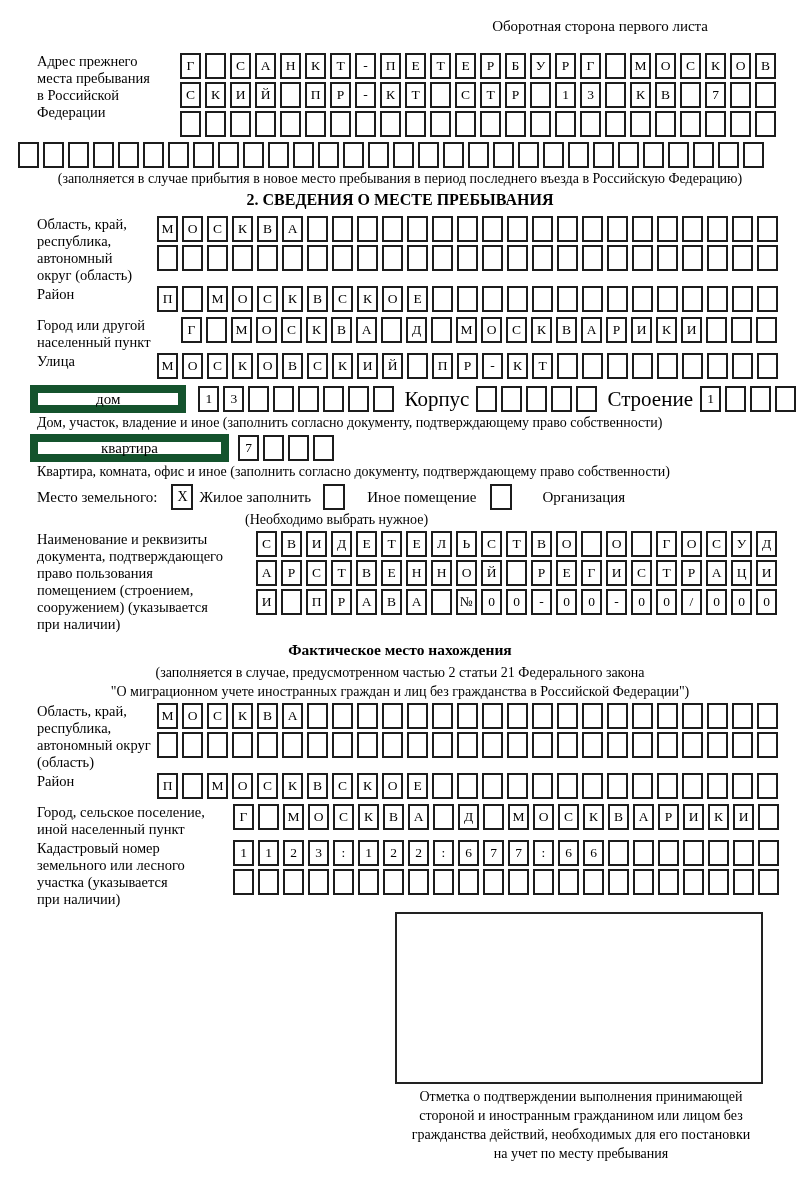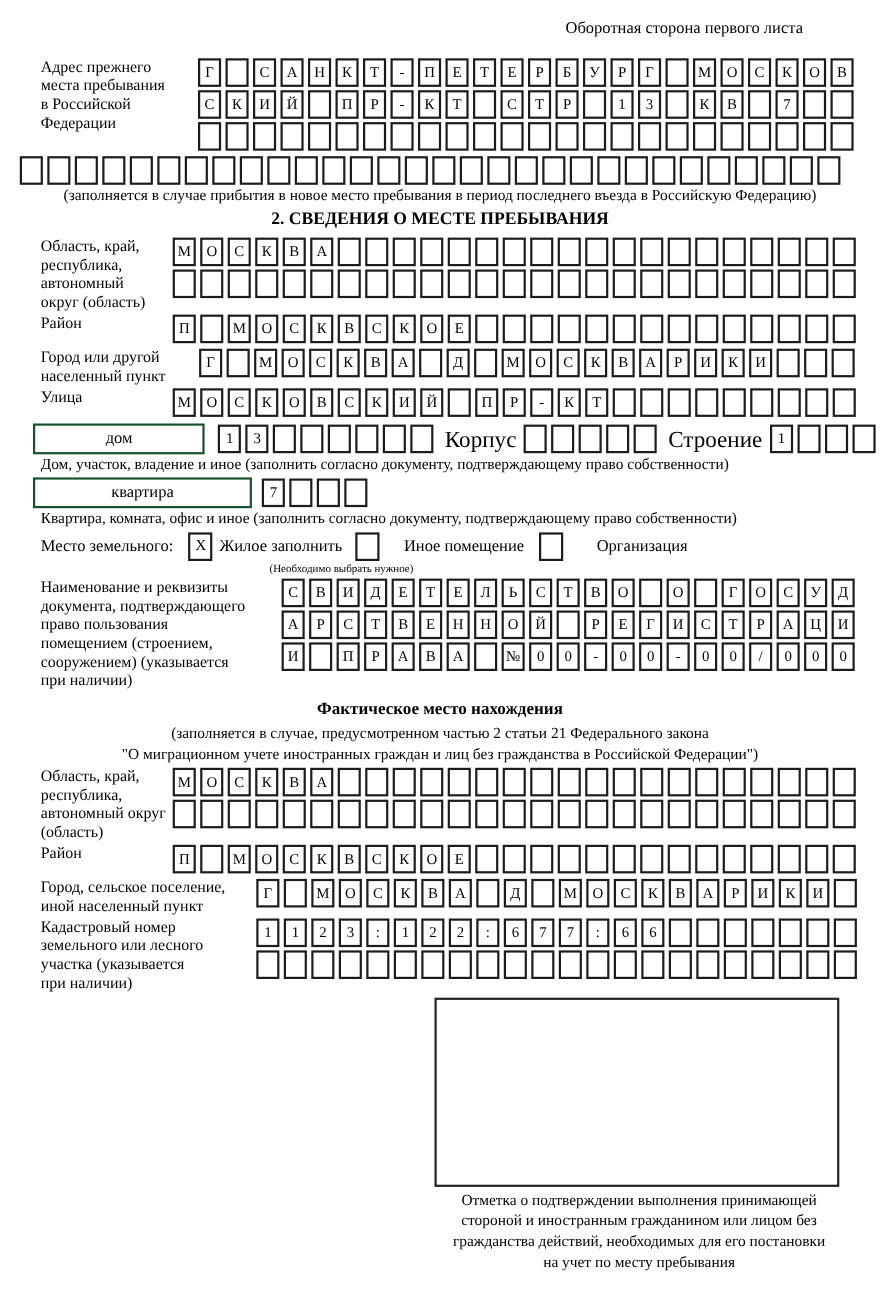--- a/index.html
+++ b/index.html
@@ -1,45 +1,45 @@
 <!DOCTYPE html>
 <html lang="ru"><head>
 <meta charset="utf-8">
 <style>
   html,body{margin:0;padding:0;background:#ffffff;color:#000;font-family:"Liberation Serif","DejaVu Serif",serif;}
   .sheet{position:relative;width:800px;height:1180px;background:#fff;overflow:hidden;box-sizing:border-box;padding-top:18px;}
-  .corner{text-align:right;padding-right:70px;font-size:15px;margin-bottom:18px;}
+  .corner{text-align:right;padding-right:92px;font-size:15px;margin-bottom:18px;}
   .group{display:flex;align-items:flex-start;margin-bottom:2px;}
   .glabel{box-sizing:border-box;padding-left:37px;font-size:14.5px;line-height:17px;white-space:pre-line;flex:0 0 auto;}
   .w180{flex-basis:180px}.w157{flex-basis:157px}.w181{flex-basis:181px}.w256{flex-basis:256px}.w233{flex-basis:233px}
   .cellrow{display:flex;margin-bottom:3px;}
   .cell{box-sizing:border-box;flex:0 0 21px;width:21px;height:26px;border:2px solid #1c1c1c;margin-right:4px;
         font-size:13.5px;line-height:22px;text-align:center;background:#fff;}
   .fullrow{margin-left:18px;}
   .caption{font-size:14px;margin:1px 0 3px;}
   .caption.center{text-align:center;}
   .caption.left{padding-left:37px;}
   .h2{text-align:center;font-weight:bold;font-size:16px;margin:4px 0 7px;}
   .h3{text-align:center;font-weight:bold;font-size:15.5px;margin:8px 0 6px;}
   .note-center{text-align:center;font-size:14px;margin-bottom:3px;}
   .houserow{display:flex;align-items:center;margin:3px 0 2px 30px;}
-  .bigfield{box-sizing:border-box;border:2px solid #14532d;height:28px;display:flex;align-items:center;justify-content:center;font-size:15px;background:#fff;}
+  .bigfield{box-sizing:border-box;border:8px solid #14532d;height:28px;display:flex;align-items:center;justify-content:center;font-size:15px;background:#fff;}
   .dom{width:165px;margin-right:12px;}
   .kv{width:199px;margin-right:9px;}
   .inline-label{font-size:21px;margin:0 7px 0 6px;white-space:nowrap;}
   .houserow .cellrow{margin-bottom:0;}
   .typerow{display:flex;align-items:center;padding-left:37px;margin:4px 0 2px;font-size:15px;}
   .tlabel{margin-right:14px;}
   .checkbox{box-sizing:border-box;flex:0 0 22px;width:22px;height:26px;border:2px solid #1c1c1c;text-align:center;line-height:22px;font-size:14px;}
   .topt1{margin-left:6px;}
   .cb2{margin-left:12px;}
   .topt2{margin-left:22px;}
   .cb3{margin-left:14px;}
   .topt3{margin-left:30px;}
-  .choose{padding-left:245px;font-size:10px;margin-bottom:3px;}
+  .choose{padding-left:245px;font-size:14px;margin-bottom:3px;}
   .markbox{box-sizing:border-box;margin:4px 0 0 395px;width:368px;height:172px;border:2px solid #222;background:#fff;}
   .markcaption{margin:3px 0 0 390px;width:382px;text-align:center;font-size:14px;line-height:19px;white-space:pre-line;}
 </style>
 </head>
 <body>
 
 <div class="sheet">
 
   <div class="corner">Оборотная сторона первого листа</div>
 

